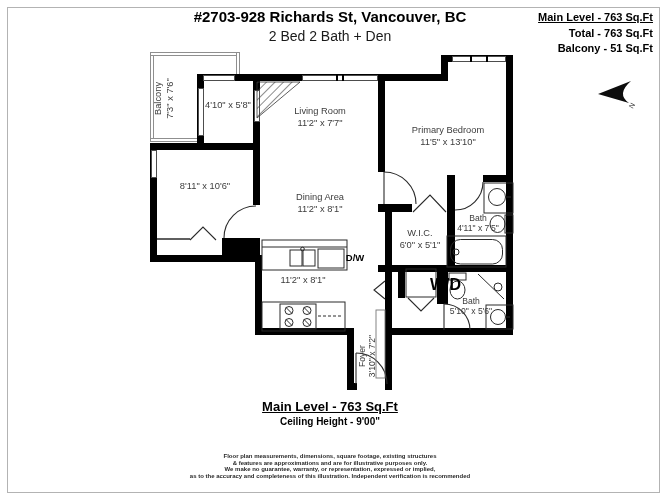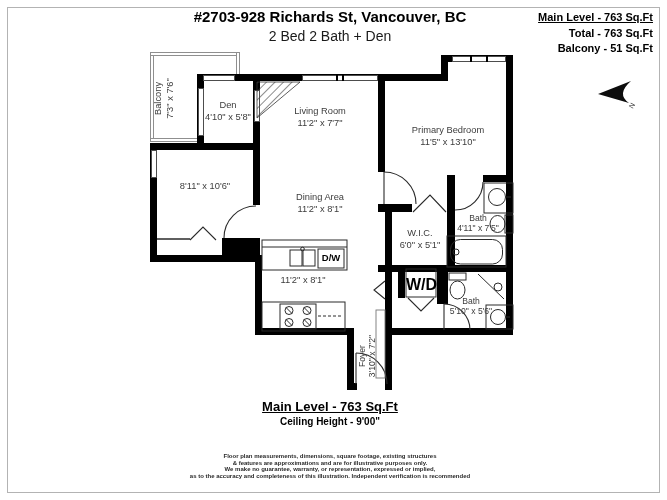--- a/index.html
+++ b/index.html
@@ -13,21 +13,21 @@
   .footer-ceiling{position:absolute;left:180px;top:416px;width:300px;text-align:center;font-size:10px;font-weight:bold;color:#000;}
   .disclaimer{position:absolute;left:130px;top:453px;width:400px;text-align:center;font-size:6px;line-height:6.6px;font-weight:bold;color:#2b2b2b;}
   .w{position:absolute;background:#000;}
   .win{position:absolute;background:#fff;border:1px solid #4d4d4d;box-sizing:border-box;}
   .mull{position:absolute;background:#000;}
   .rail{position:absolute;background:#fff;border:1px solid #8f8f8f;box-sizing:border-box;}
   .rlabel{position:absolute;color:#3c3c3c;font-size:9.3px;line-height:11.5px;text-align:center;white-space:nowrap;}
   .rlabel span{display:block;}
   .rlabel.small{font-size:8.6px;line-height:10px;}
   .rot{transform:rotate(-90deg);}
-  .applabel{position:absolute;font-weight:bold;color:#000;text-align:center;}
+  .applabel{position:absolute;font-weight:bold;color:#000;text-align:center;margin-left:24px;}
   svg.overlay{position:absolute;left:0;top:0;}
 </style>
 </head>
 <body>
 
 <div class="page">
   <div class="frame"></div>
 
   <div class="title">#2703-928 Richards St, Vancouver, BC</div>
   <div class="subtitle">2 Bed 2 Bath + Den</div>
@@ -156,21 +156,20 @@
         <path d="M 598 94 L 631 81 Q 616 94 629 103 Z" fill="#0d0d0d" stroke="none"></path>
         <text x="631" y="110" font-size="7" fill="#222" transform="rotate(-60 631 108)">N</text>
       </g>
     </svg>
 
     <div class="rlabel rot" style="left:119px;top:87px;width:90px;">
       <span>Balcony</span>
       <span>7'3" x 7'6"</span>
     </div>
     <div class="rlabel" style="left:168px;top:100px;width:120px;">
-      <span>Den</span>
       <span>4'10" x 5'8"</span>
     </div>
     <div class="rlabel" style="left:260px;top:106px;width:120px;">
       <span>Living Room</span>
       <span>11'2" x 7'7"</span>
     </div>
     <div class="rlabel" style="left:388px;top:125px;width:120px;">
       <span>Primary Bedroom</span>
       <span>11'5" x 13'10"</span>
     </div>

